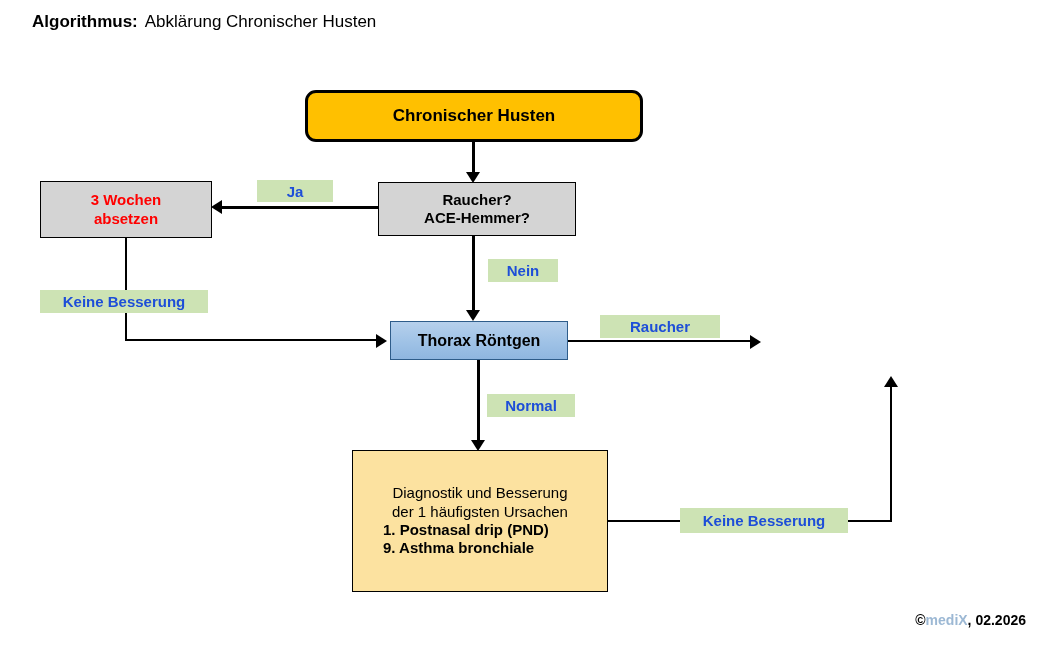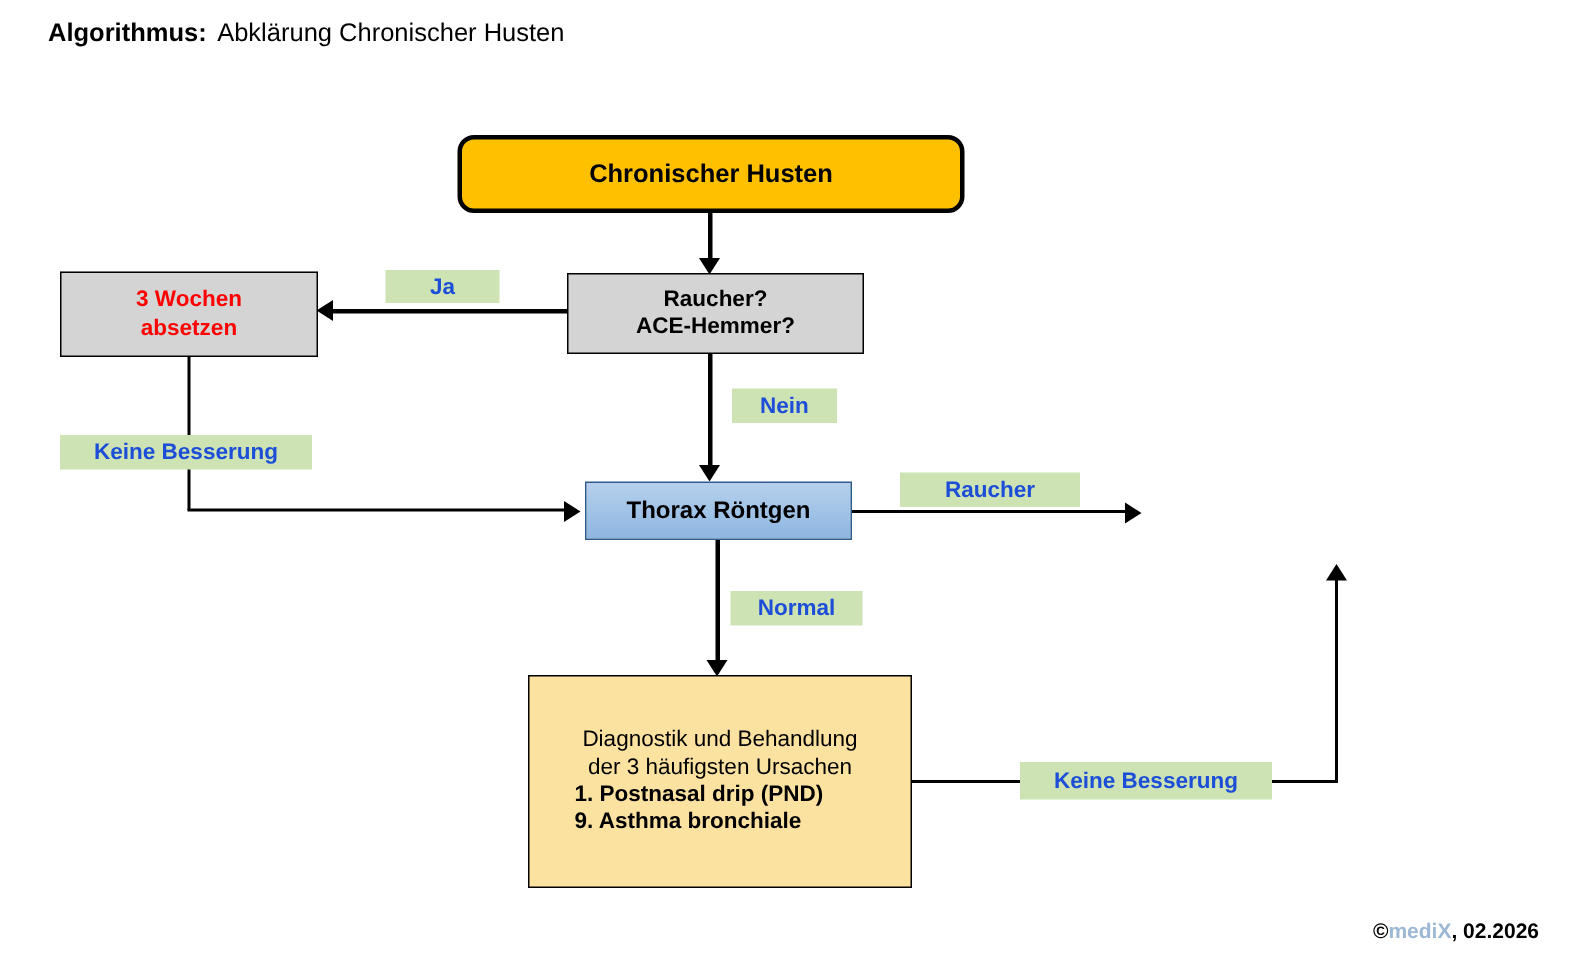--- a/index.html
+++ b/index.html
@@ -197,22 +197,22 @@
     <span>3 Wochen</span>
     <span>absetzen</span>
   </div>
 
   <div class="node node-blue-grad" style="left:390px; top:321px; width:178px; height:39px;">
     <span>Thorax Röntgen</span>
   </div>
 
 
   <div class="node node-yellow" style="left:352px; top:450px; width:256px; height:142px; padding:10px 8px;">
-    <div class="centered">Diagnostik und Behandlung</div>
-    <div class="centered">der 3 häufigsten Ursachen</div>
+    <div class="centered">Diagnostik und Besserung</div>
+    <div class="centered">der 1 häufigsten Ursachen</div>
     <div class="listline">1. Postnasal drip (PND)</div>
     <div class="listline">9. Asthma bronchiale</div>
   </div>
 
   <div class="edge-label" style="left:257px; top:180px; width:76px; height:22px;">
     <span>Ja</span>
   </div>
 
   <div class="edge-label" style="left:488px; top:259px; width:70px; height:23px;">
     <span>Nein</span>

